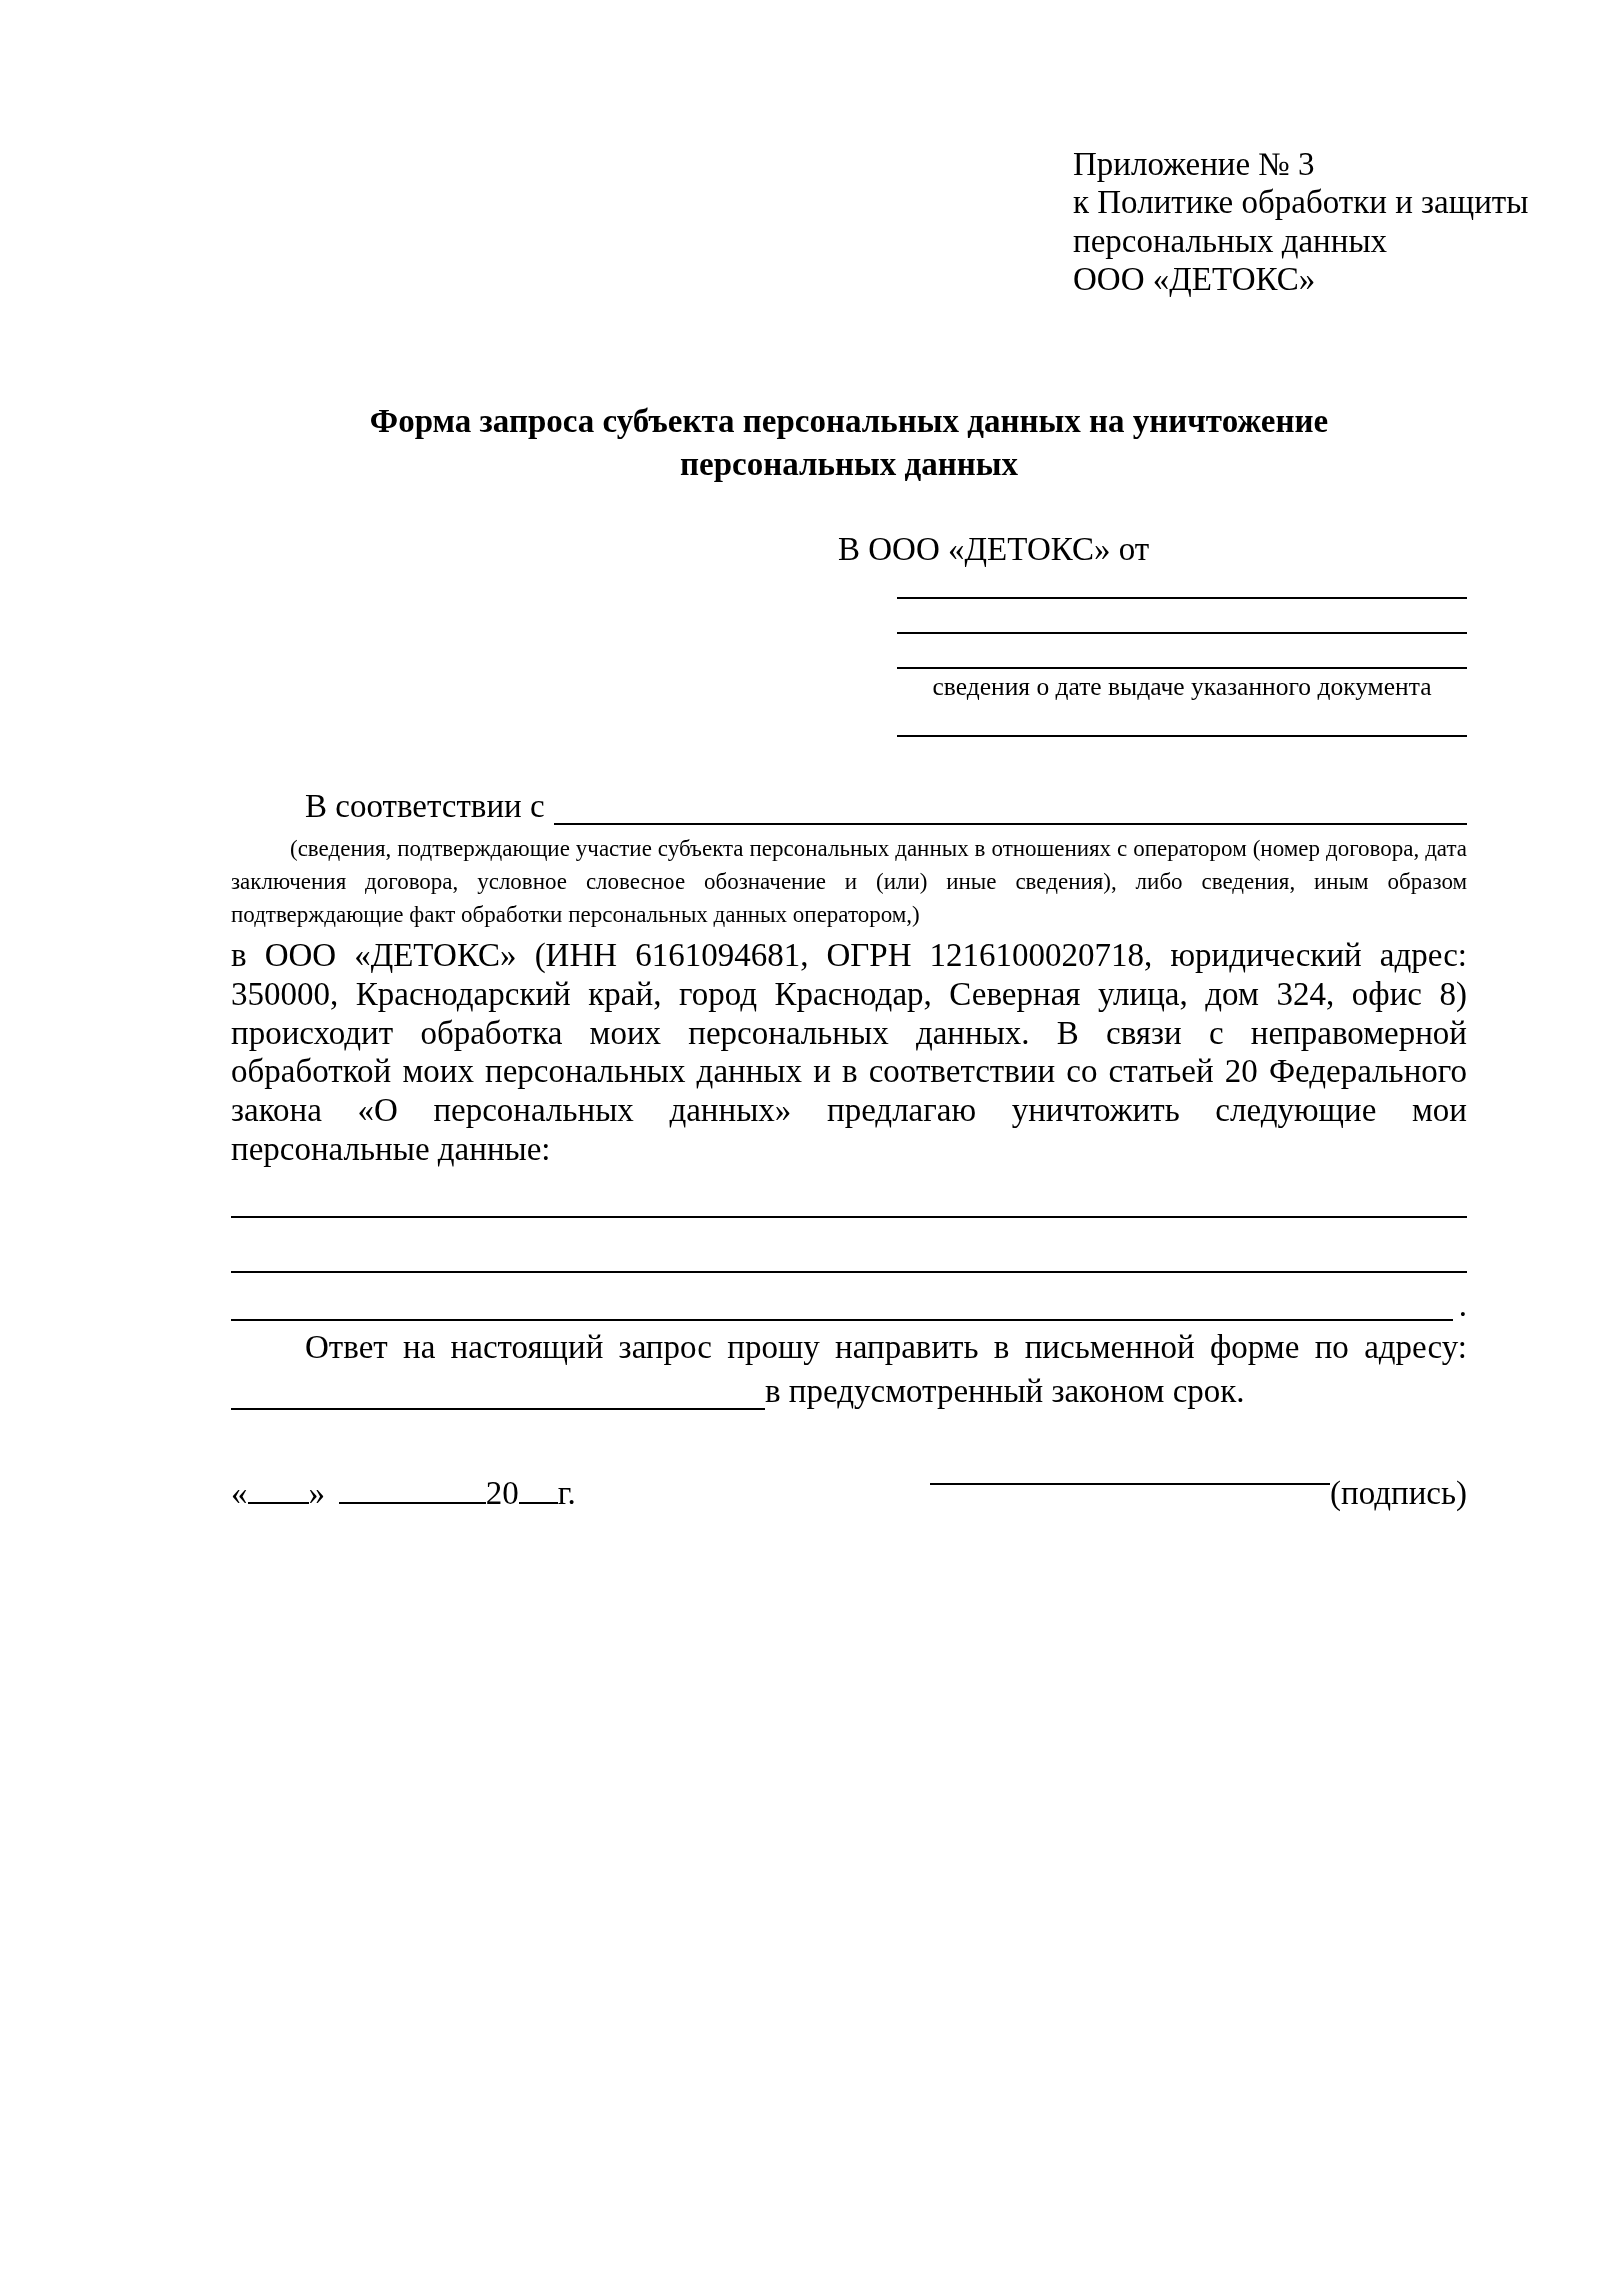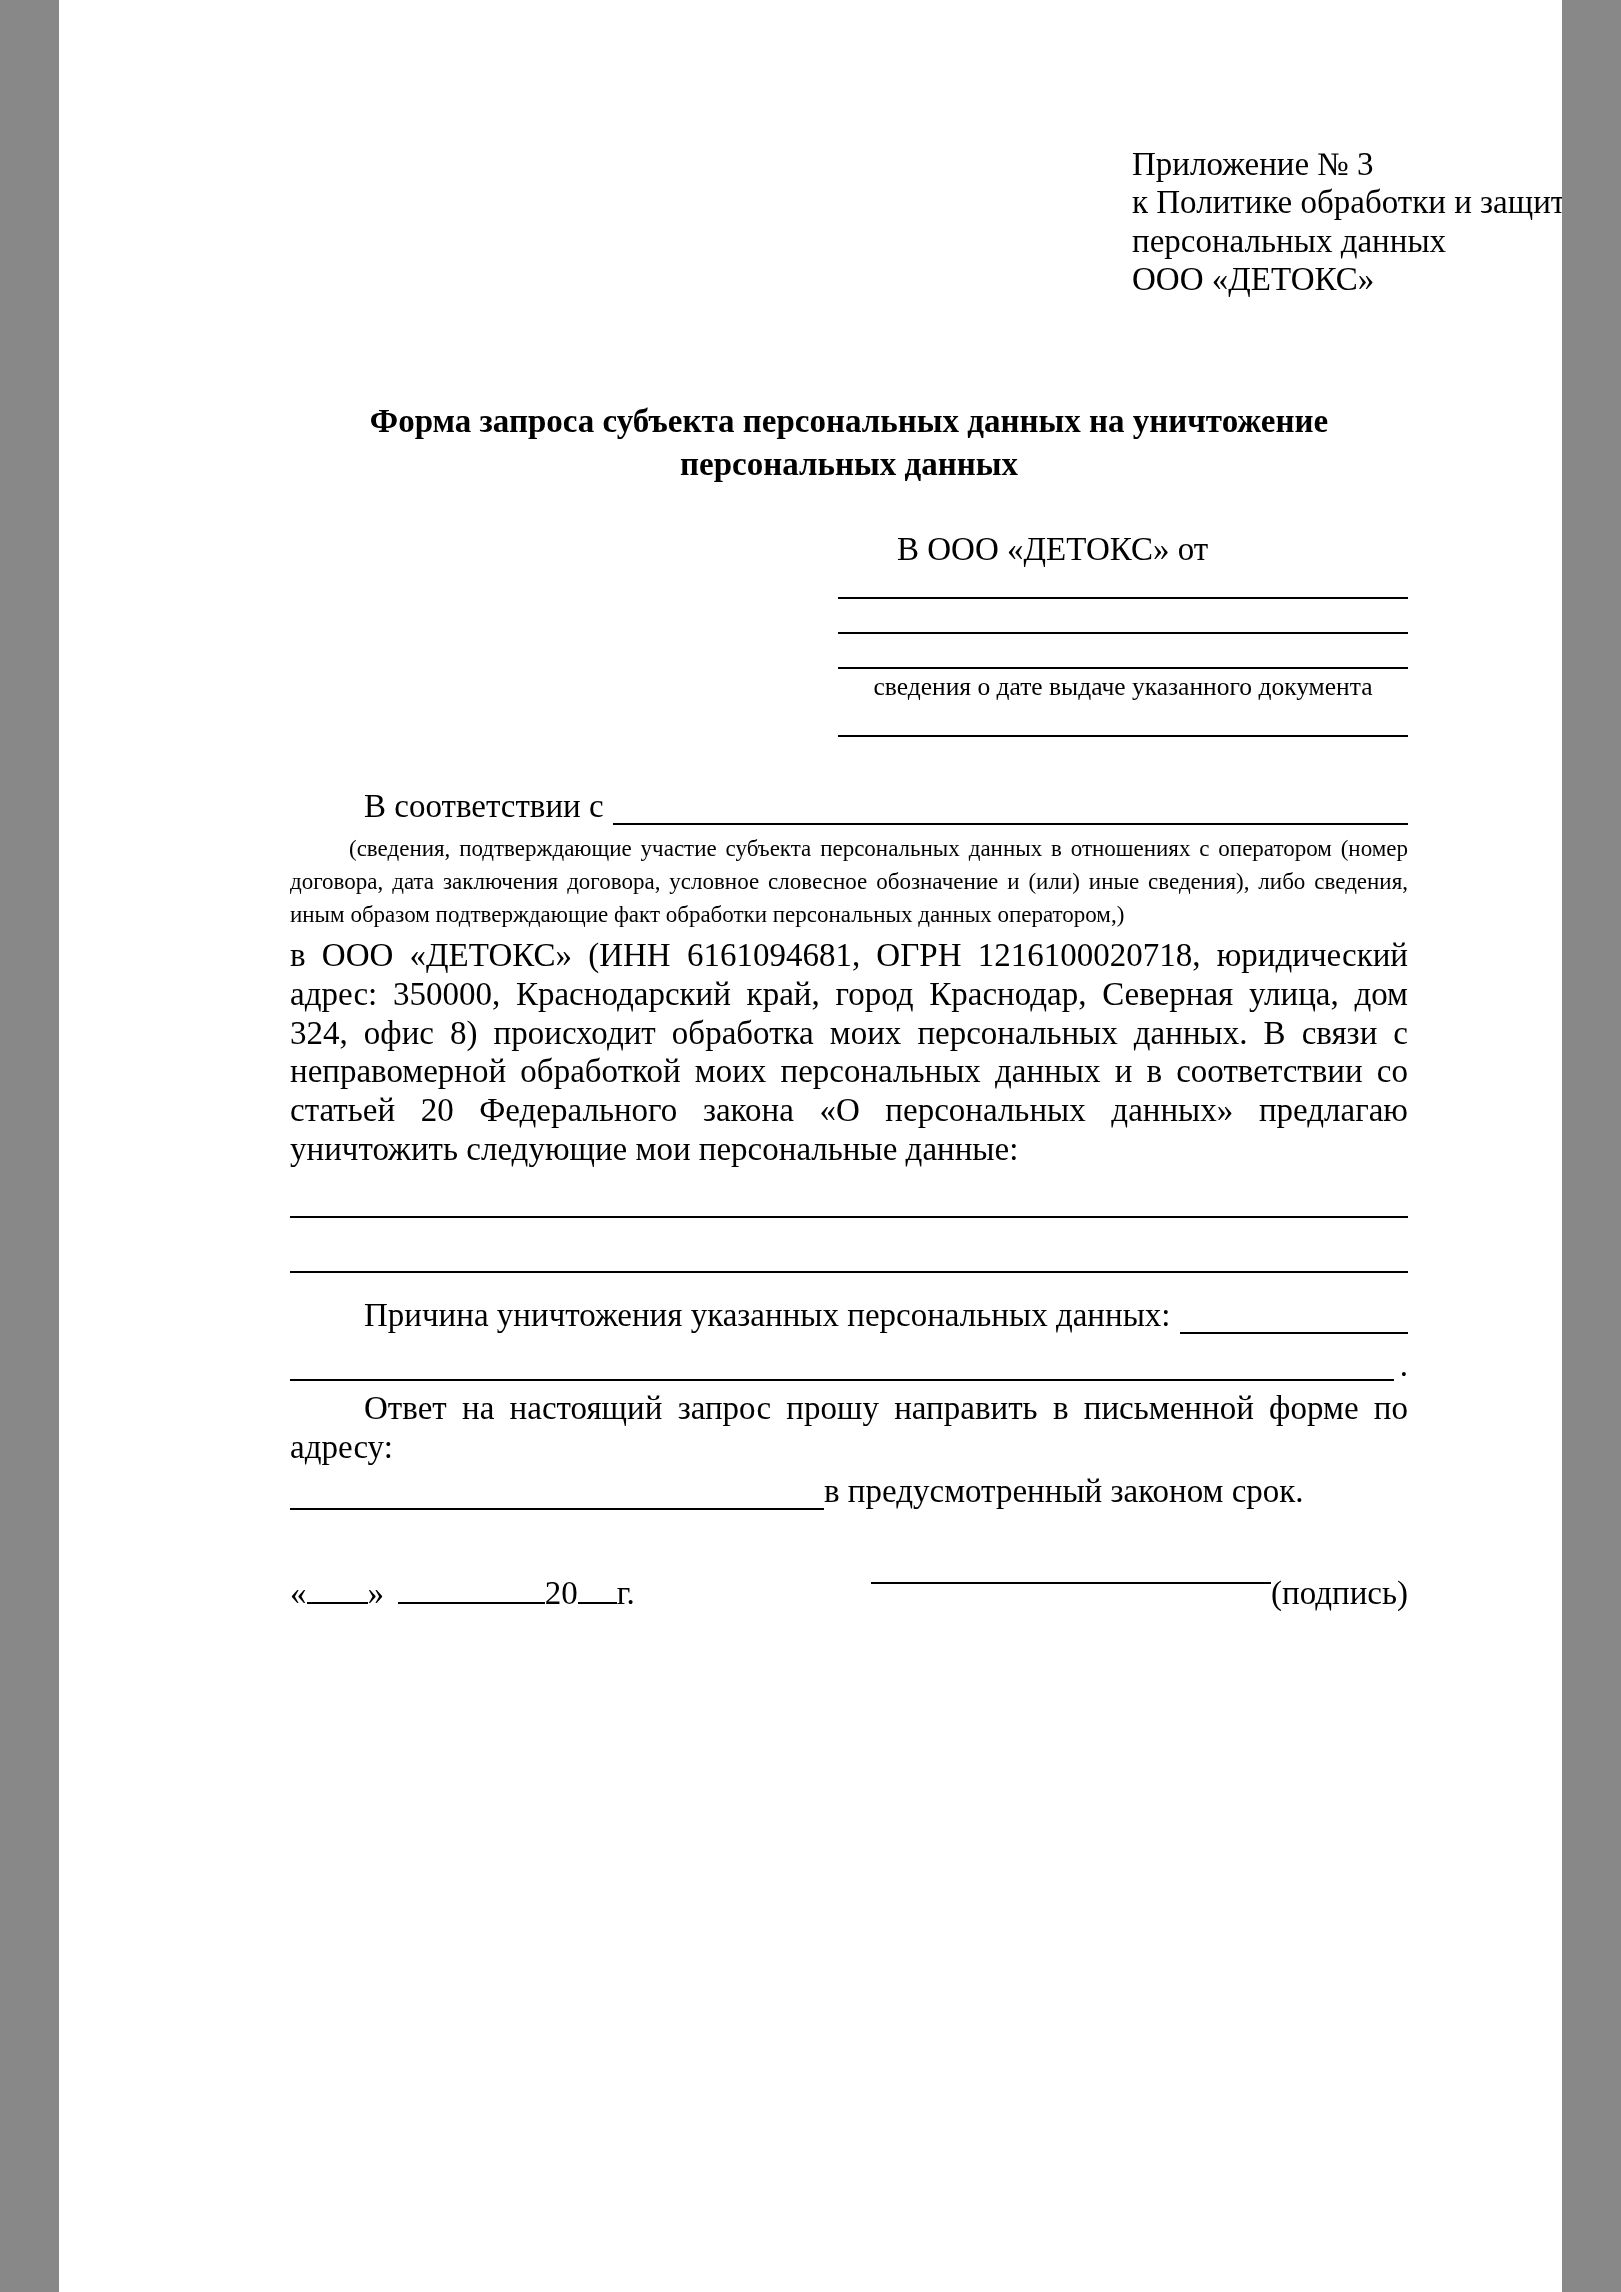--- a/index.html
+++ b/index.html
@@ -1,18 +1,18 @@
 <!DOCTYPE html>
 <html lang="ru"><head>
 <meta charset="utf-8">
 <style>
   html,body { margin:0; padding:0; background:#888; }
   .page {
     position:relative;
-    width:1503px; height:2293px;
+    width:1621px; height:2293px;
     margin:0 auto;
     background:#ffffff;
     color:#000000;
     font-family:"Liberation Serif","DejaVu Serif",serif;
     font-size:33px;
     box-sizing:border-box;
     padding:145px 154px 0 231px;
     overflow:hidden;
   }
   
@@ -106,24 +106,20 @@
     <span class="fill-line"></span>
   </div>
 
   <div class="fine-print">(сведения, подтверждающие участие субъекта персональных данных в отношениях с оператором (номер договора, дата заключения договора, условное словесное обозначение и (или) иные сведения), либо сведения, иным образом подтверждающие факт обработки персональных данных оператором,)</div>
 
   <div class="main-par">в ООО «ДЕТОКС» (ИНН 6161094681, ОГРН 1216100020718, юридический адрес: 350000, Краснодарский край, город Краснодар, Северная улица, дом 324, офис 8) происходит обработка моих персональных данных. В связи с неправомерной обработкой моих персональных данных и в соответствии со статьей 20 Федерального закона «О персональных данных» предлагаю уничтожить следующие мои персональные данные:</div>
 
   <div class="blankline blank-full-1"></div>
   <div class="blankline blank-full-2"></div>
 
-  <div class="reason-row">
-    <span class="indent-label">Причина уничтожения указанных персональных данных:</span>
-    <span class="fill-line"></span>
-  </div>
 
   <div class="period-row">
     <span class="fill-line"></span>
     <span class="period-char">.</span>
   </div>
 
   <div class="response-par">Ответ на настоящий запрос прошу направить в письменной форме по адресу:</div>
 
   <div class="address-row">
     <span class="address-blank"></span>

